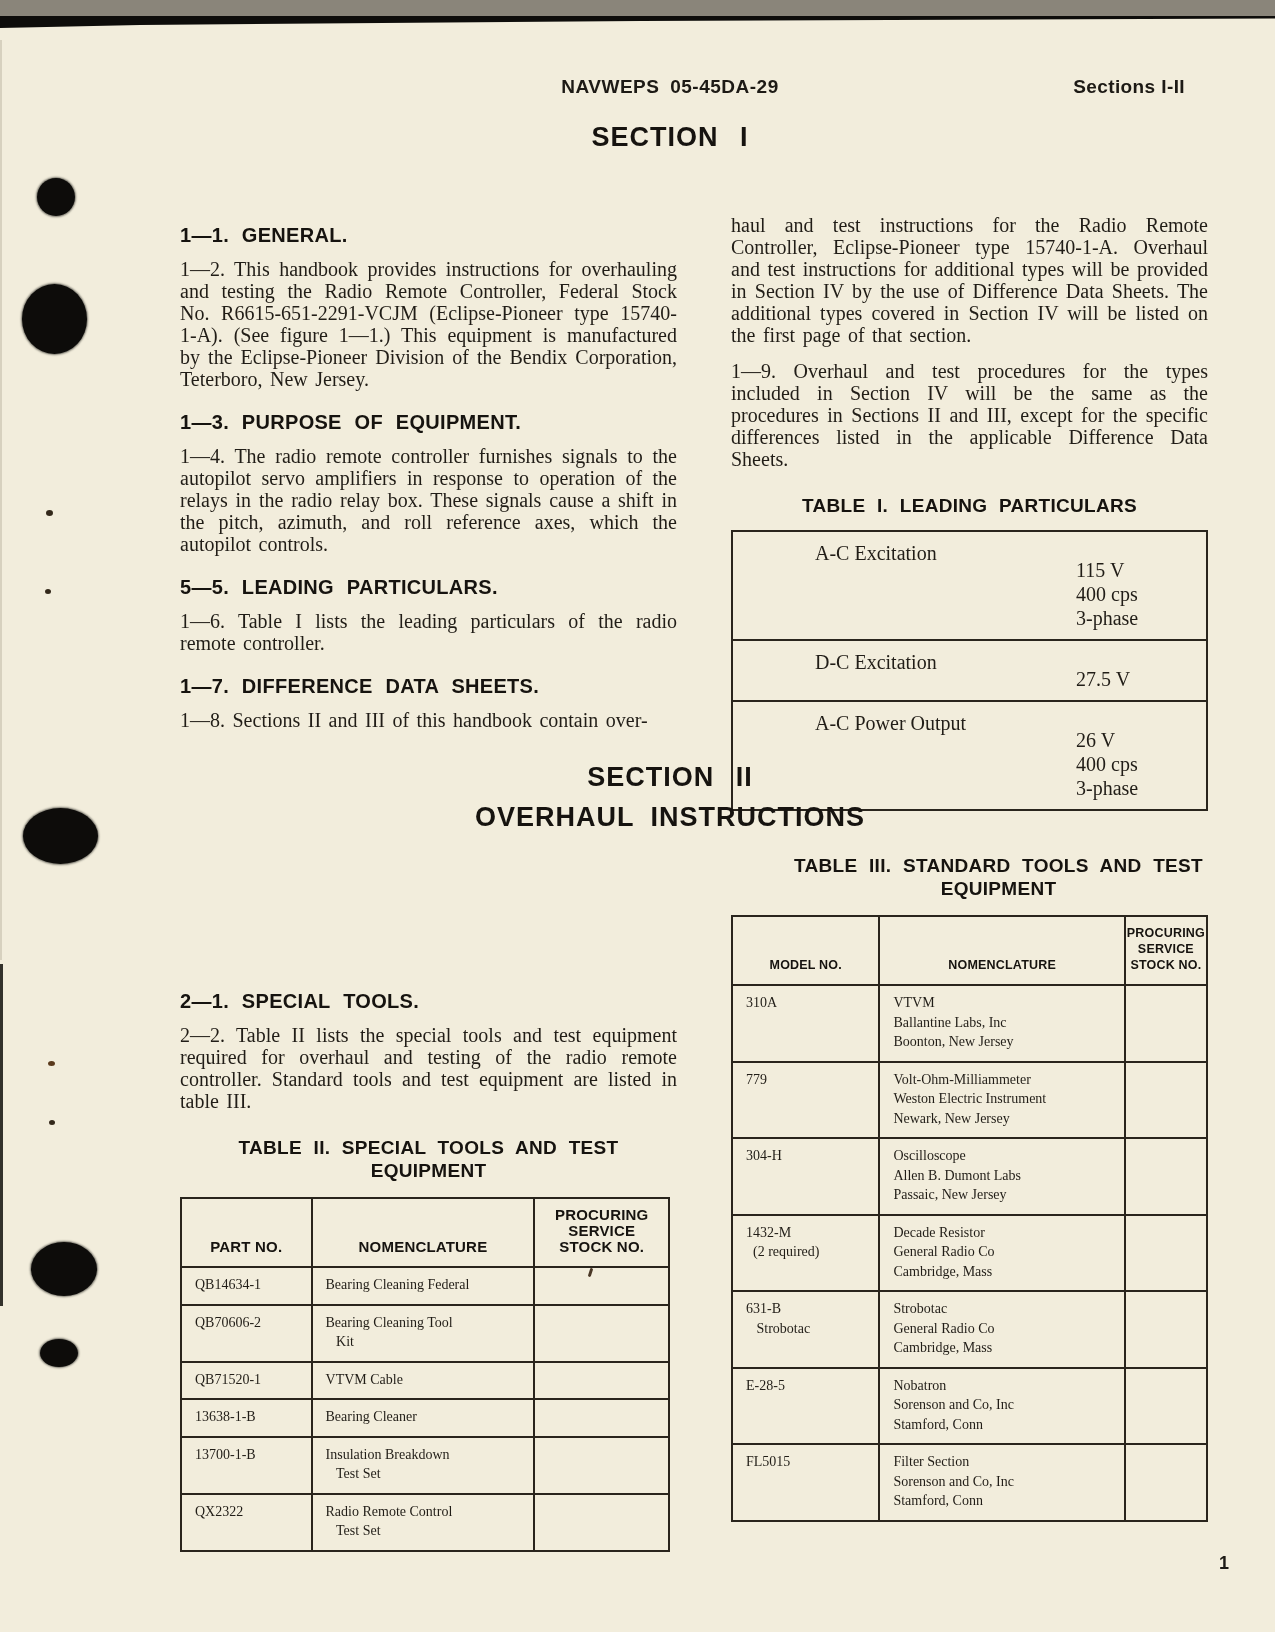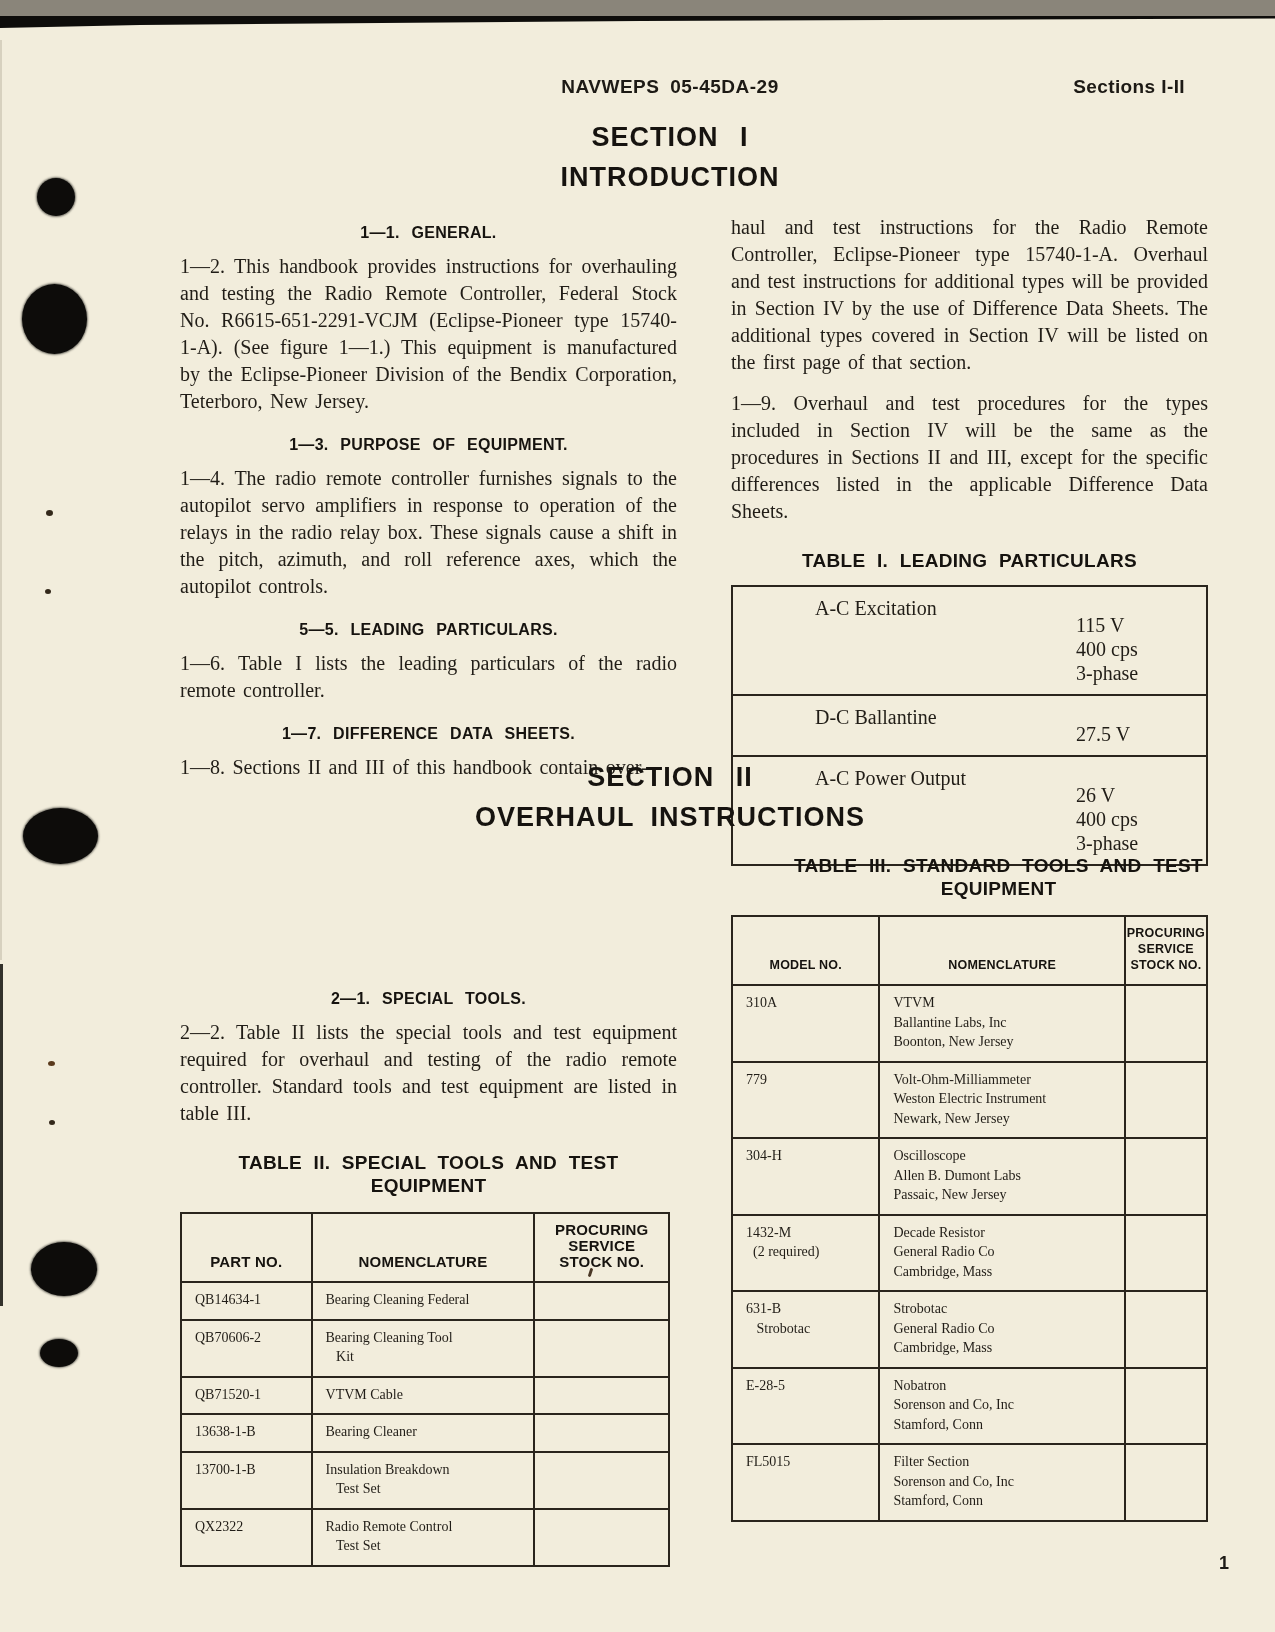--- a/index.html
+++ b/index.html
@@ -47,26 +47,26 @@
     letter-spacing:1px; word-spacing:13px; line-height:30px; color:#16130f;
   }
   .sec-subtitle { margin-top:10px; word-spacing:8px; }
   
   .col { position:absolute; }
   .col-left-1  { left:180px; top:196px; width:497px; }
   .col-right-1 { left:731px; top:198px; width:477px; }
   .col-left-2  { left:180px; top:962px; width:497px; }
   .col-right-2 { left:731px; top:838px; width:535px; }
   .col-h {
-    font-family:"Liberation Sans", sans-serif; font-weight:bold; font-size:16px;
-    word-spacing:7px; letter-spacing:.3px; margin:21px 0 11px 0; color:#16130f;text-align:center;
+    font-family:"Liberation Sans", sans-serif; font-weight:bold; font-size:20px;
+    word-spacing:7px; letter-spacing:.3px; margin:21px 0 11px 0; color:#16130f;
   }
   .col-h:first-child { margin-top:12px; }
   .body-p {
-    font-size:20px; line-height:27px; text-align:justify; word-spacing:2.5px;
+    font-size:20px; line-height:22px; text-align:justify; word-spacing:2.5px;
     margin:0 0 10px 0;
   }
   .tbl-title {
     font-family:"Liberation Sans", sans-serif; font-weight:bold; font-size:19px;
     text-align:center; word-spacing:6px; letter-spacing:.3px; line-height:23px;
     margin:24px 0 0 0; color:#16130f;
   }
   .tbl-title.tight { margin-top:0; }
   
   .t1 { width:100%; border-collapse:collapse; border:2px solid #2a251d; margin-top:13px; }
@@ -116,21 +116,20 @@
   <div class="speck sp2"></div>
   <div class="speck sp3"></div>
   <div class="speck sp4"></div>
   <div class="speck sp5"></div>
 
   <div class="doc-number">NAVWEPS 05-45DA-29</div>
   <div class="sections-ref">Sections I-II</div>
 
   <div class="sec-title-block sec1-block">
     <div class="sec-title">SECTION I</div>
-    <div class="sec-subtitle">INTRODUCTION</div>
   </div>
 
   <div class="col col-left-1">
     <div class="col-h">1—1. GENERAL.</div>
     <p class="body-p">1—2. This handbook provides instructions for overhauling and testing the Radio Remote Controller, Federal Stock No. R6615-651-2291-VCJM (Eclipse-Pioneer type 15740-1-A). (See figure 1—1.) This equipment is manufactured by the Eclipse-Pioneer Division of the Bendix Corporation, Teterboro, New Jersey.</p>
     <div class="col-h">1—3. PURPOSE OF EQUIPMENT.</div>
     <p class="body-p">1—4. The radio remote controller furnishes signals to the autopilot servo amplifiers in response to operation of the relays in the radio relay box. These signals cause a shift in the pitch, azimuth, and roll reference axes, which the autopilot controls.</p>
     <div class="col-h">5—5. LEADING PARTICULARS.</div>
     <p class="body-p">1—6. Table I lists the leading particulars of the radio remote controller.</p>
     <div class="col-h">1—7. DIFFERENCE DATA SHEETS.</div>
@@ -144,21 +143,21 @@
     <div class="tbl-title">TABLE I. LEADING PARTICULARS</div>
     <table class="t1">
       <tbody>
         <tr>
           <td class="lbl">A-C Excitation</td>
           <td class="val">115 V
 400 cps
 3-phase</td>
         </tr>
         <tr>
-          <td class="lbl">D-C Ballantine</td>
+          <td class="lbl">D-C Excitation</td>
           <td class="val">27.5 V</td>
         </tr>
         <tr>
           <td class="lbl">A-C Power Output</td>
           <td class="val">26 V
 400 cps
 3-phase</td>
         </tr>
       </tbody>
     </table>

